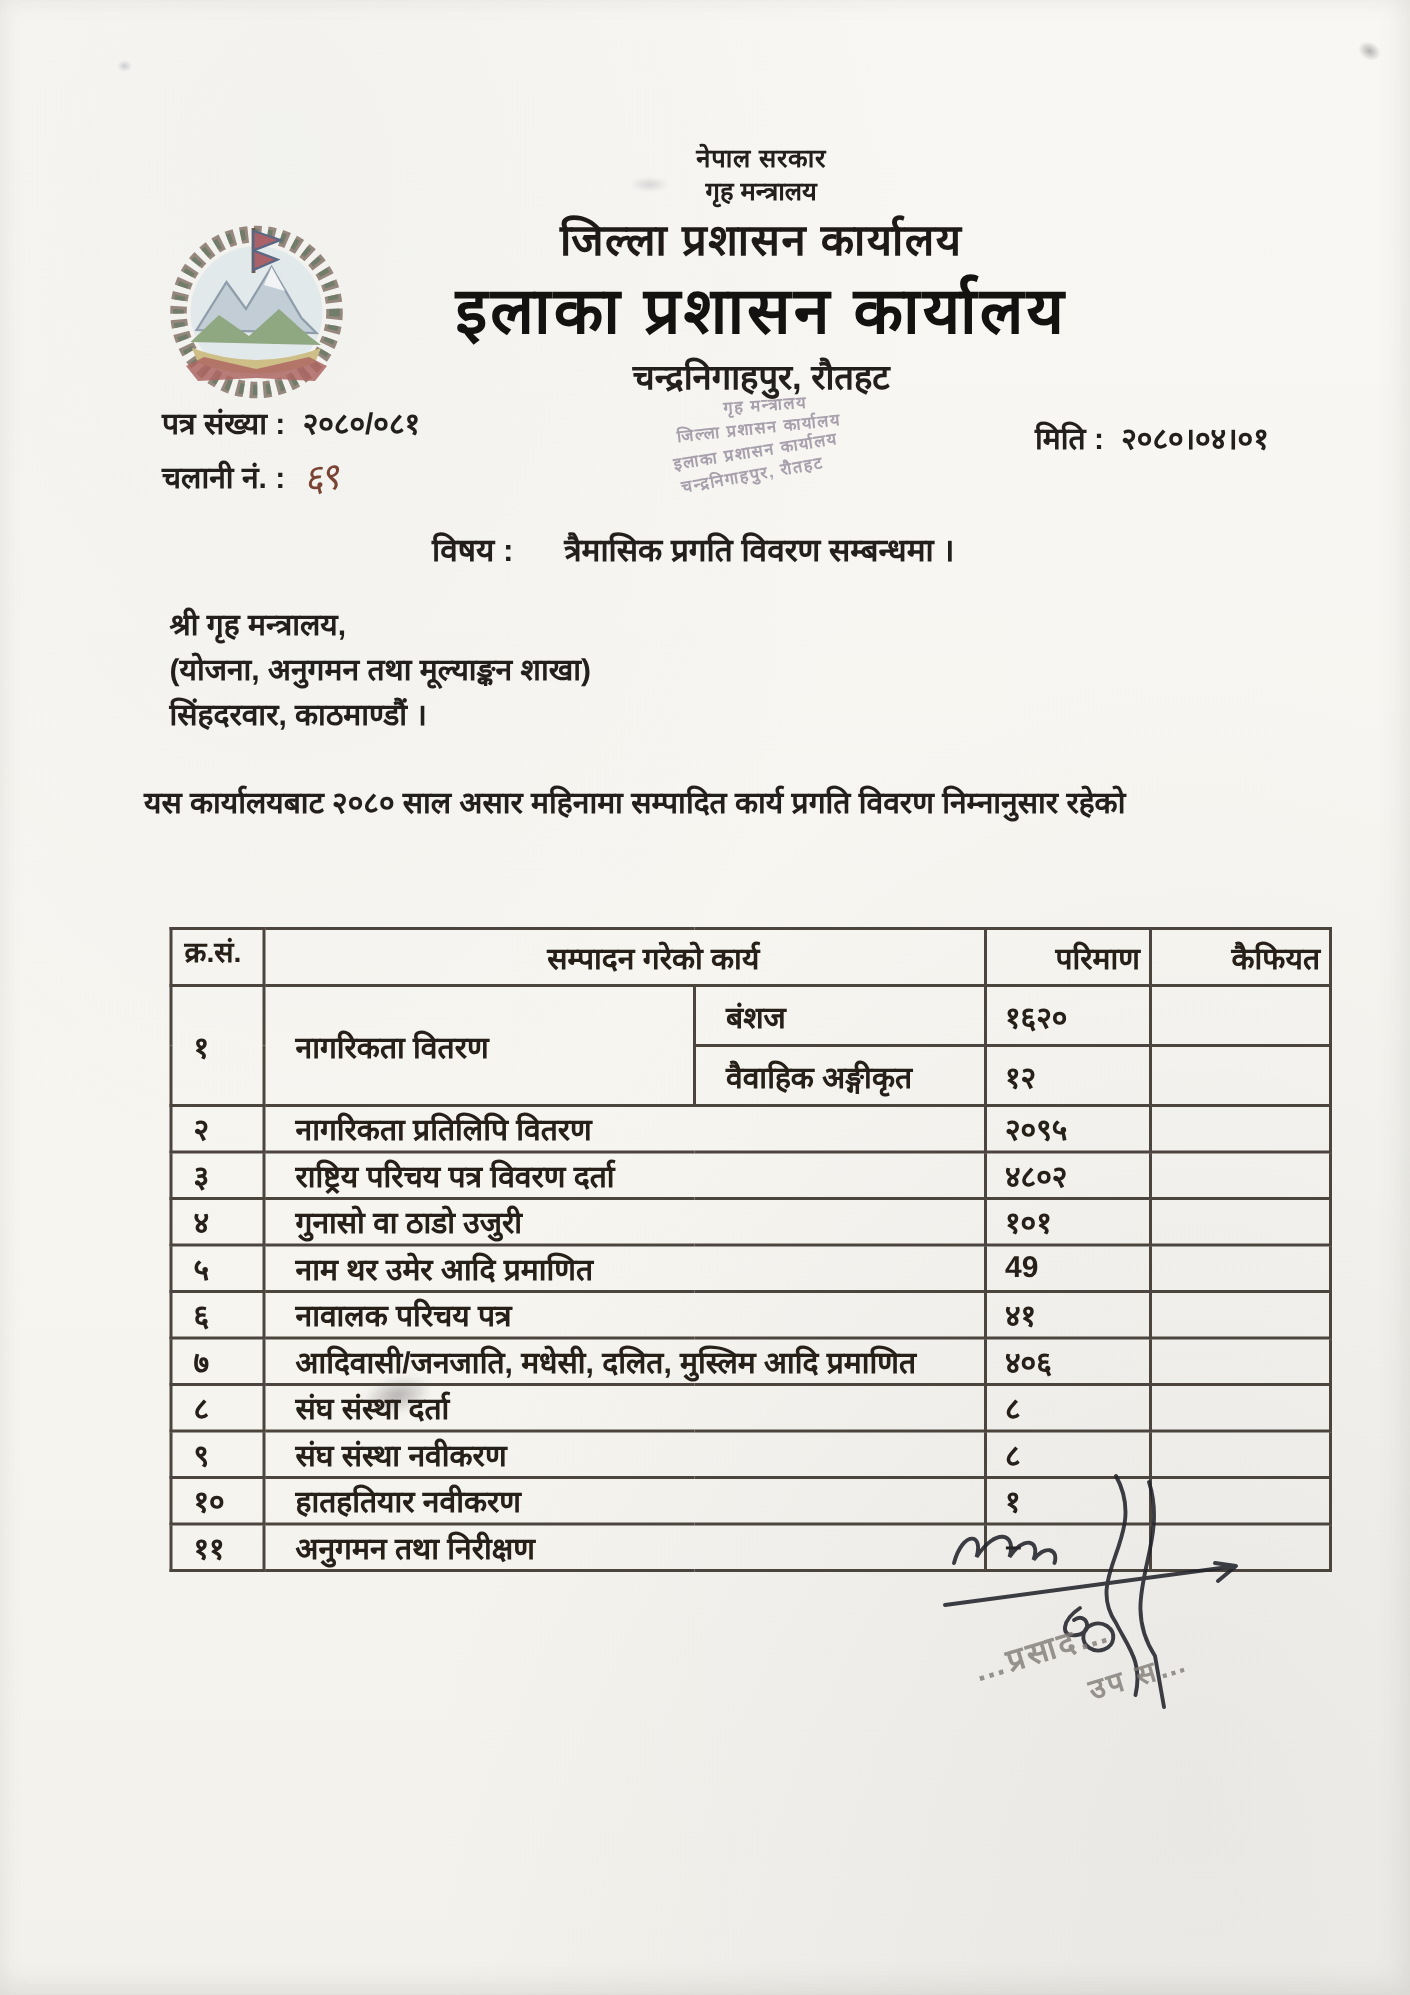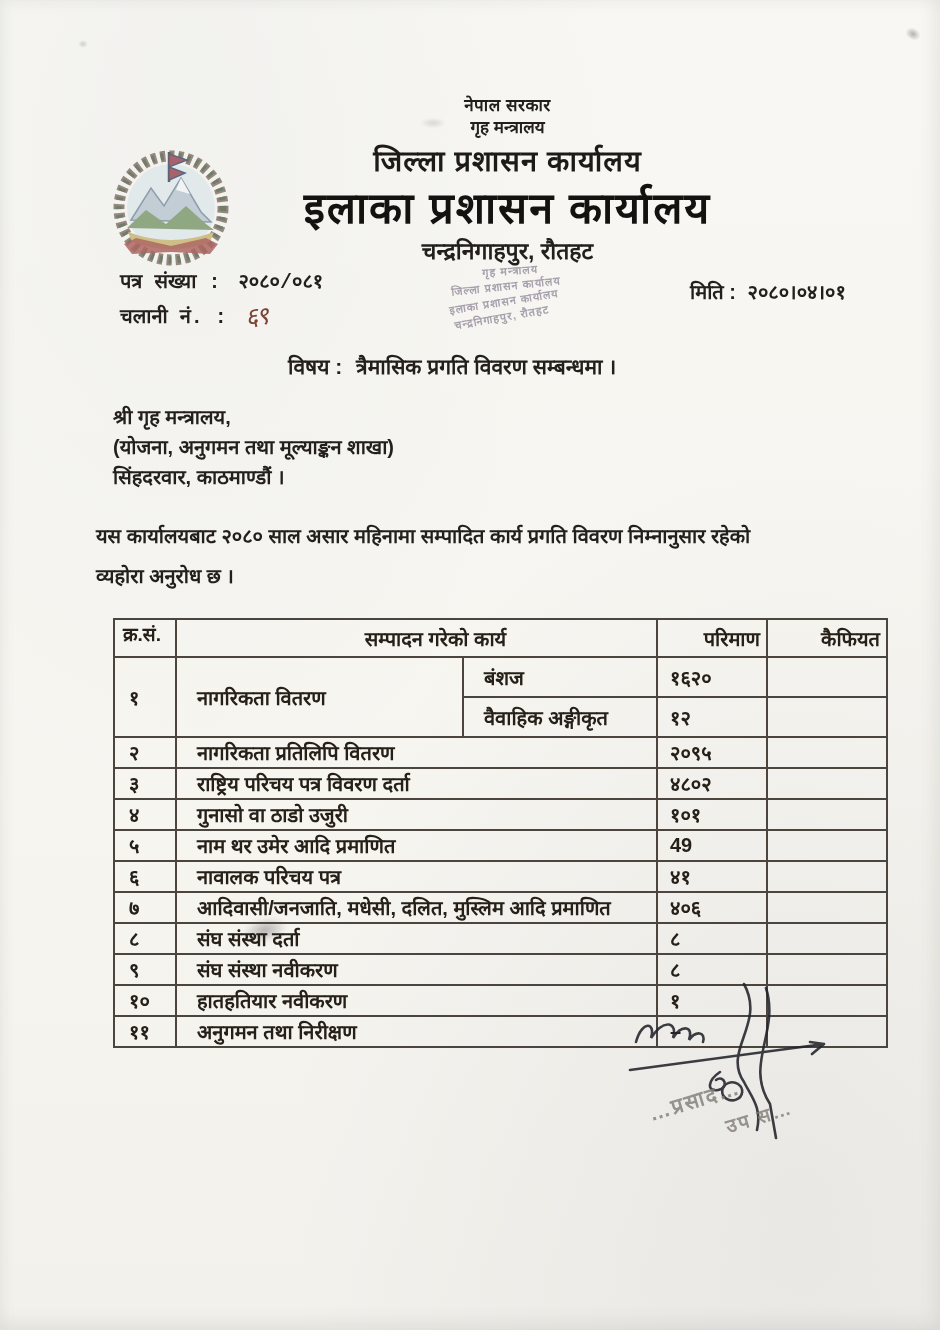--- a/index.html
+++ b/index.html
@@ -21,34 +21,34 @@
   
   .header{position:absolute;top:96px;left:75px;right:0;text-align:center;line-height:1.15;}
   .gov{font-size:17px;font-weight:600;letter-spacing:.5px;}
   .ministry{font-size:17px;font-weight:600;margin-top:2px;}
   .district{font-size:29px;font-weight:700;margin-top:8px;letter-spacing:1px;color:#1d1a17;}
   .office-title{font-size:43px;font-weight:700;margin-top:6px;letter-spacing:2px;color:#141210;}
   .location{font-size:23px;font-weight:700;margin-top:4px;}
   
   .emblem{position:absolute;left:106px;top:140px;width:130px;height:130px;opacity:.88;filter:saturate(.8);}
   
-  .meta-left{position:absolute;left:120px;top:266px;font-size:20px;font-weight:600;line-height:34px;font-family:Liberation Mono, monospace;}
+  .meta-left{position:absolute;left:108px;top:266px;font-size:20px;font-weight:600;line-height:34px;}
   .meta-right{position:absolute;left:690px;top:278px;font-size:20px;font-weight:600;}
   .handwriting{display:inline-block;color:#7a4333;font-size:25px;font-weight:400;transform:rotate(-6deg) translateY(2px);font-style:italic;letter-spacing:-2px;}
   .val{margin-left:6px;}
   
   .center-stamp{position:absolute;left:382px;top:264px;width:250px;text-align:center;color:#8e8496;opacity:.75;transform:rotate(-7deg);font-weight:600;pointer-events:none;}
   .center-stamp div{font-size:11px;line-height:15px;letter-spacing:1px;}
   .center-stamp .s0{transform:rotate(3deg) translateX(6px);}
   .center-stamp .s1{transform:rotate(1deg);}
   .center-stamp .s2{transform:rotate(-2deg) translateX(-4px);}
   .center-stamp .s3{transform:rotate(-3deg) translateX(-8px);}
   
   .subject{position:absolute;left:288px;top:352px;font-size:21px;font-weight:700;}
-  .subject .txt{margin-left:8px;}
+  .subject .txt{margin-left:28px;}
   
   .addressee{position:absolute;left:113px;top:402px;font-size:20px;line-height:30px;font-weight:600;}
   
   .bodytext{position:absolute;left:96px;top:516px;width:810px;font-size:20px;line-height:40px;font-weight:600;}
   
   .tblwrap{position:absolute;left:113px;top:618px;}
   table{border-collapse:collapse;table-layout:fixed;width:773px;}
   td,th{border:2px solid #4c453e;font-size:20px;font-weight:600;padding:1px 6px;overflow:hidden;white-space:nowrap;color:#262019;margin-left:40px;}
   th{font-weight:700;padding-left:44px;}
   th.sn{width:62px;text-align:left;vertical-align:top;padding-left:8px;font-size:19px;}
@@ -136,21 +136,20 @@
   </div>
 
   <div class="addressee">
     <div>श्री गृह मन्त्रालय,</div>
     <div>(योजना, अनुगमन तथा मूल्याङ्कन शाखा)</div>
     <div>सिंहदरवार, काठमाण्डौं ।</div>
   </div>
 
   <div class="bodytext">
     <div>यस कार्यालयबाट २०८० साल असार महिनामा सम्पादित कार्य प्रगति विवरण निम्नानुसार रहेको</div>
-    <div>व्यहोरा अनुरोध छ ।</div>
   </div>
 
   <div class="tblwrap">
     <table>
       <colgroup>
           <col style="width:62px">
           <col style="width:287px">
           <col style="width:194px">
           <col style="width:110px">
           <col style="width:120px">

